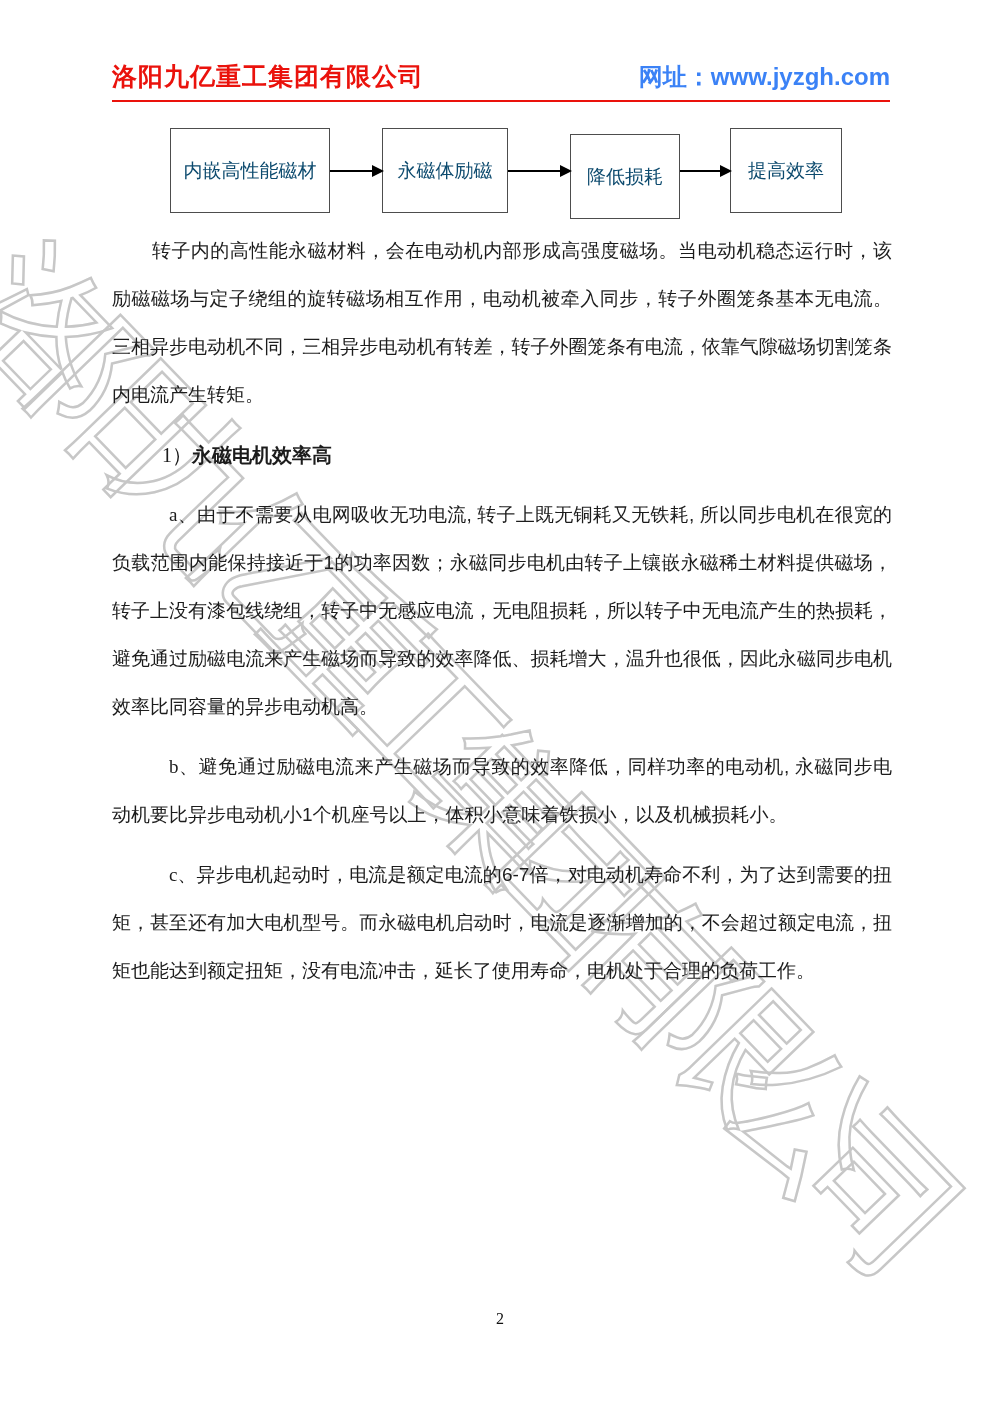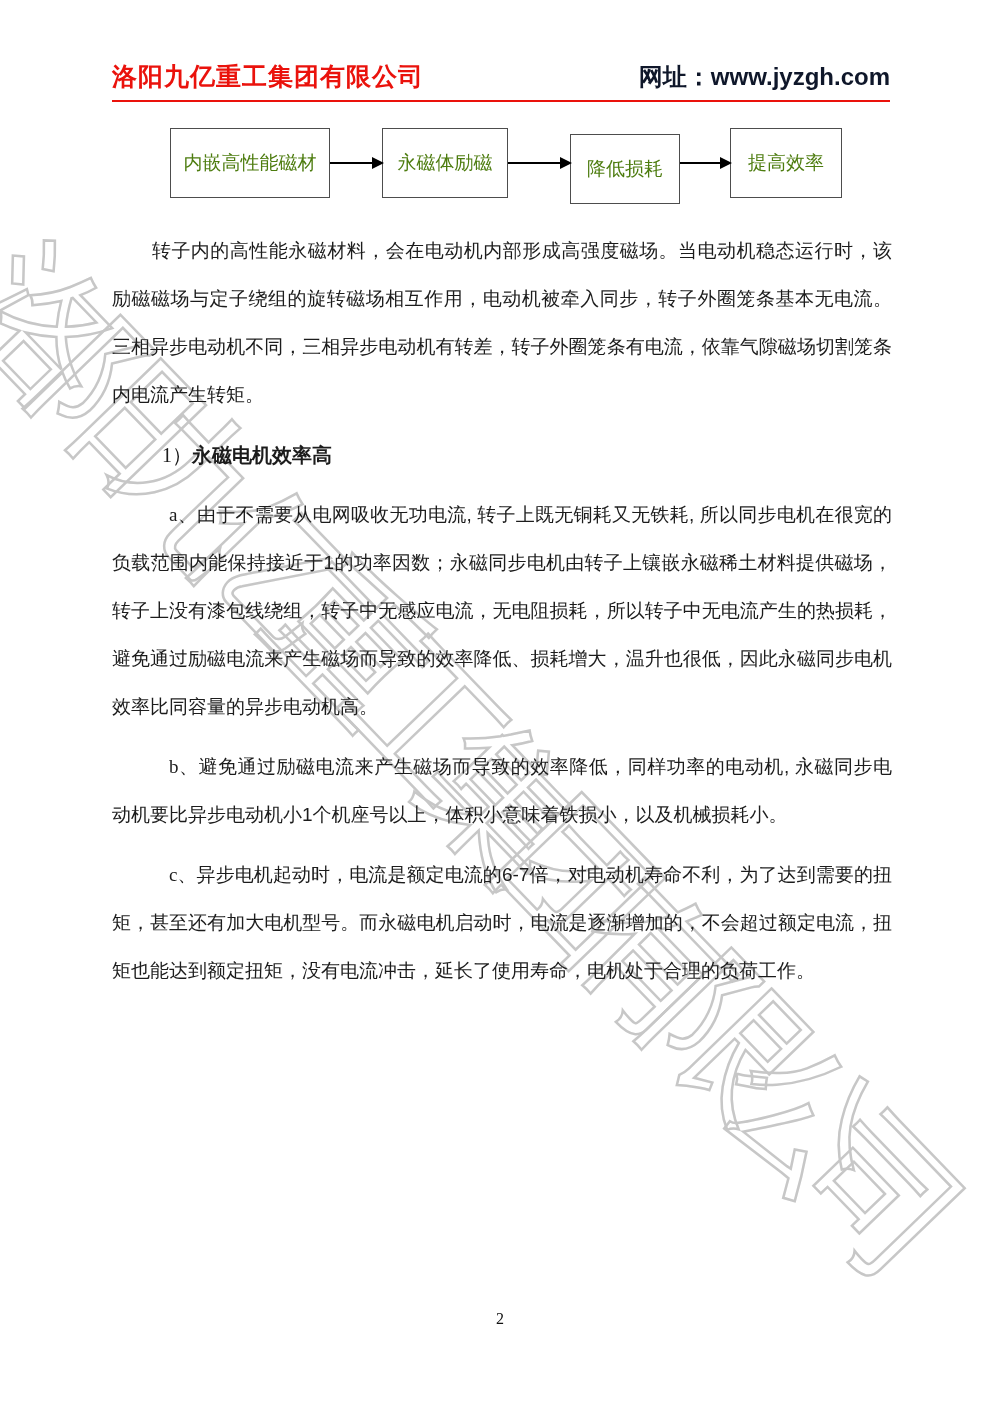--- a/index.html
+++ b/index.html
@@ -44,39 +44,39 @@
     top: 60px;
     width: 778px;
     display: flex;
     justify-content: space-between;
     align-items: flex-end;
     border-bottom: 2px solid #ea120c;
     padding-bottom: 7px;
     z-index: 2;
   }
   .company { font-size: 25px; font-weight: bold; color: #ea120c; letter-spacing: 1px; }
-  .website { font-size: 24px; font-weight: bold; color: #0f172a; }
+  .website { font-size: 24px; font-weight: bold; color: #3b82f6; }
 
   
   .flowchart {
     position: absolute;
     left: 170px;
     top: 122px;
     display: flex;
     align-items: center;
     z-index: 2;
   }
   .fbox {
     border: 1px solid #4d4d4d;
-    height: 70px;
+    height: 85px;
     display: flex;
     align-items: center;
     justify-content: center;
     font-size: 19px;
-    color: #4d7c0f;
+    color: #0c4a6e;
     background: transparent;
     white-space: nowrap;
   }
   .fbox.b1 { width: 160px; }
   .fbox.b2 { width: 126px; }
   .fbox.b3 { width: 110px; margin-top: 12px; }
   .fbox.b4 { width: 112px; }
   .arrow { position: relative; height: 2px; background: #000; }
   .arrow.a1 { width: 52px; }
   .arrow.a2 { width: 62px; }

